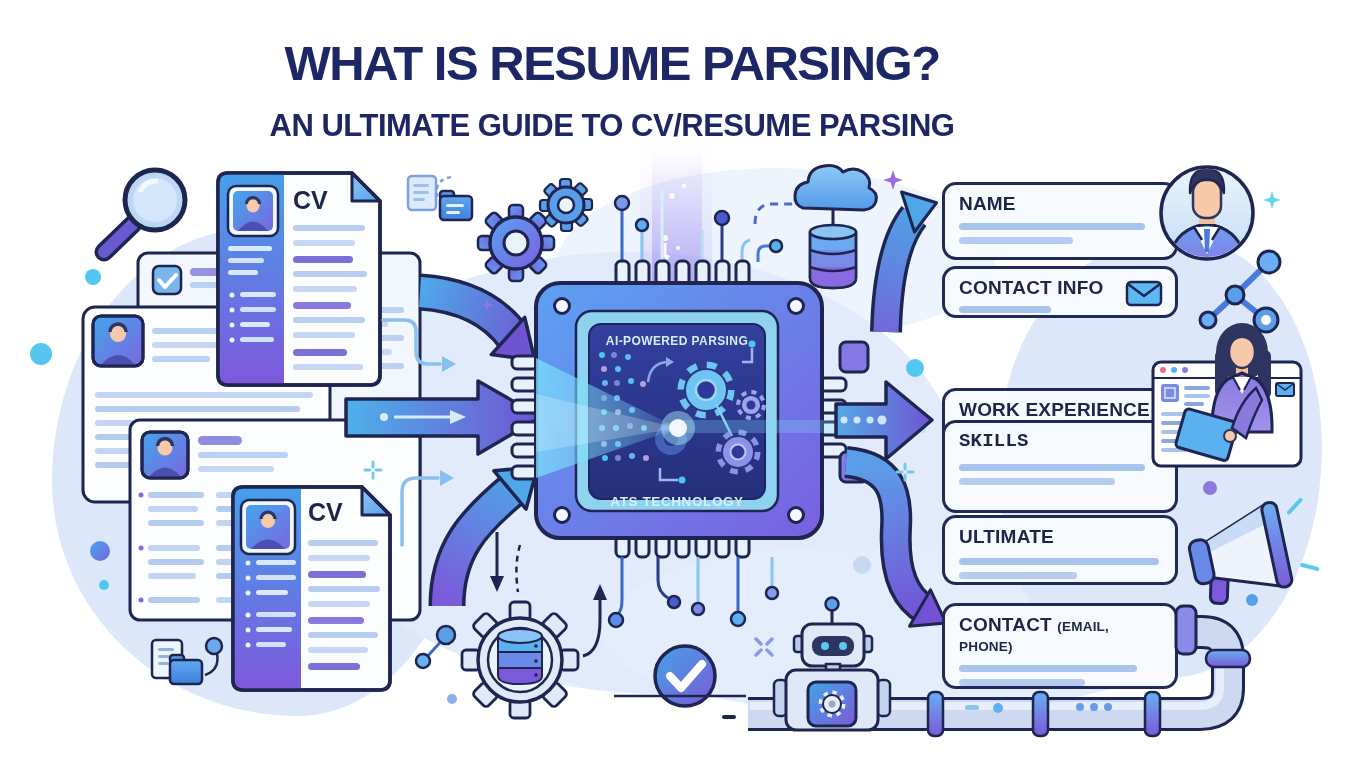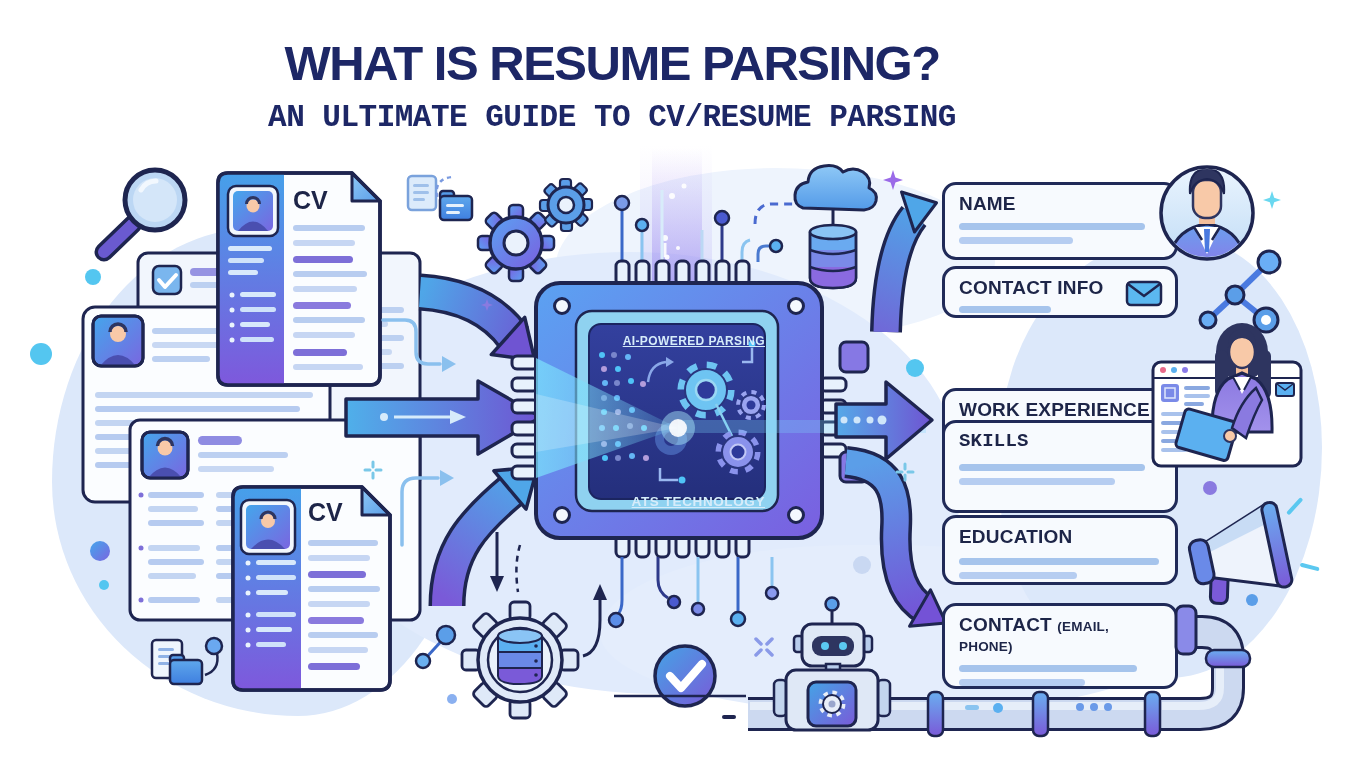--- a/index.html
+++ b/index.html
@@ -5,23 +5,23 @@
   html,body{margin:0;padding:0;}
   body{
     width:1360px;height:784px;position:relative;overflow:hidden;background:#ffffff;
     font-family:"Liberation Sans", sans-serif;
   }
   .blob{position:absolute;}
   #illu, #illu-top{position:absolute;left:0;top:0;}
   
   .title-wrap{position:absolute;left:0;top:38px;width:1224px;text-align:center;color:#1d2766;z-index:4;}
   .title-main{font-size:49px;font-weight:800;letter-spacing:-1.5px;line-height:1.04;margin:0;}
-  .title-sub{font-size:31px;font-weight:800;letter-spacing:-0.5px;line-height:1.1;margin:12px 0 0 0;font-family:Liberation Mono, monospace;}
+  .title-sub{font-size:31px;font-weight:800;letter-spacing:-0.5px;line-height:1.1;margin:20px 0 0 0;}
   
-  .chip-label{position:absolute;left:589px;width:176px;text-align:right;color:#d6ecfa;font-weight:800;z-index:3;text-decoration:underline;}
+  .chip-label{position:absolute;left:589px;width:176px;text-align:center;color:#d6ecfa;font-weight:800;z-index:3;}
   .chip-label.top{top:334px;font-size:12px;letter-spacing:.4px;}
   .chip-label.bottom{top:494px;font-size:13.5px;letter-spacing:.6px;}
   
   .cv-label{position:absolute;color:#1d2548;font-weight:800;font-size:25px;letter-spacing:0px;z-index:3;}
   
   .field-box{
     position:absolute;left:942px;width:236px;background:#f7fafe;border:3px solid #202a58;
     border-radius:14px;box-sizing:border-box;padding:9px 14px 8px 14px;z-index:3;
   }
   .field-label{font-size:19px;font-weight:800;color:#1d2548;letter-spacing:.2px;line-height:1.05;}
@@ -635,21 +635,21 @@
   <div class="bar" style="width:186px;margin-top:10px;"></div>
   <div class="bar b2" style="width:186px;"></div>
   <div class="bar" style="width:124px;"></div>
 </div>
 <div class="field-box" style="top:420px;height:93px;font-family:Liberation Mono, monospace;">
   <div class="field-label">SKILLS</div>
   <div class="bar" style="width:186px;margin-top:12px;"></div>
   <div class="bar b2" style="width:156px;"></div>
 </div>
 <div class="field-box" style="top:515px;height:70px;">
-  <div class="field-label">EDUCATION</div>
+  <div class="field-label">ULTIMATE</div>
   <div class="bar" style="width:200px;margin-top:11px;"></div>
   <div class="bar b2" style="width:118px;"></div>
 </div>
 <div class="field-box" style="top:603px;height:86px;">
   <div class="field-label"><span>CONTACT</span> <span class="suffix">(EMAIL, PHONE)</span></div>
   <div class="bar" style="width:178px;margin-top:10px;"></div>
   <div class="bar b2" style="width:126px;"></div>
 </div>
 
 <svg id="illu-top" width="1360" height="784" viewBox="0 0 1360 784" style="z-index:5;pointer-events:none;">

